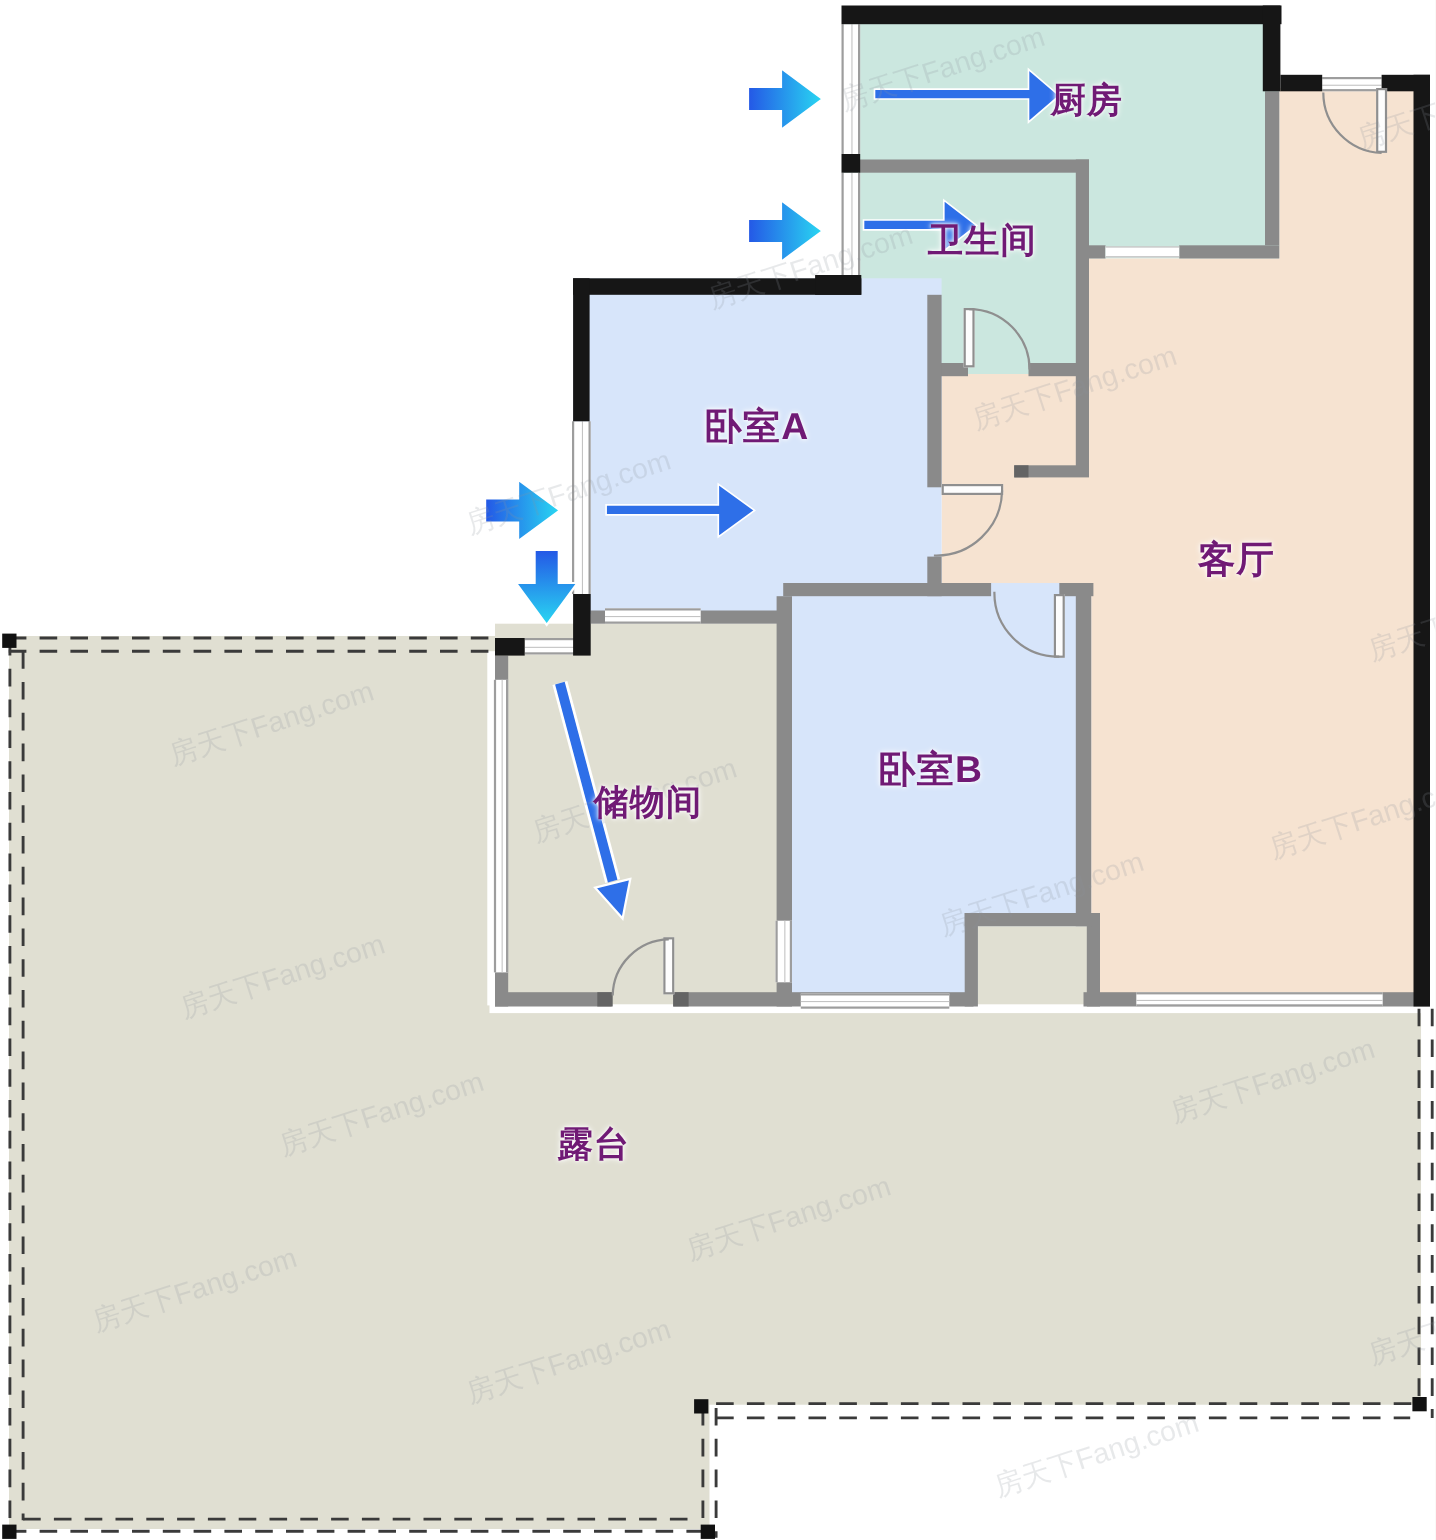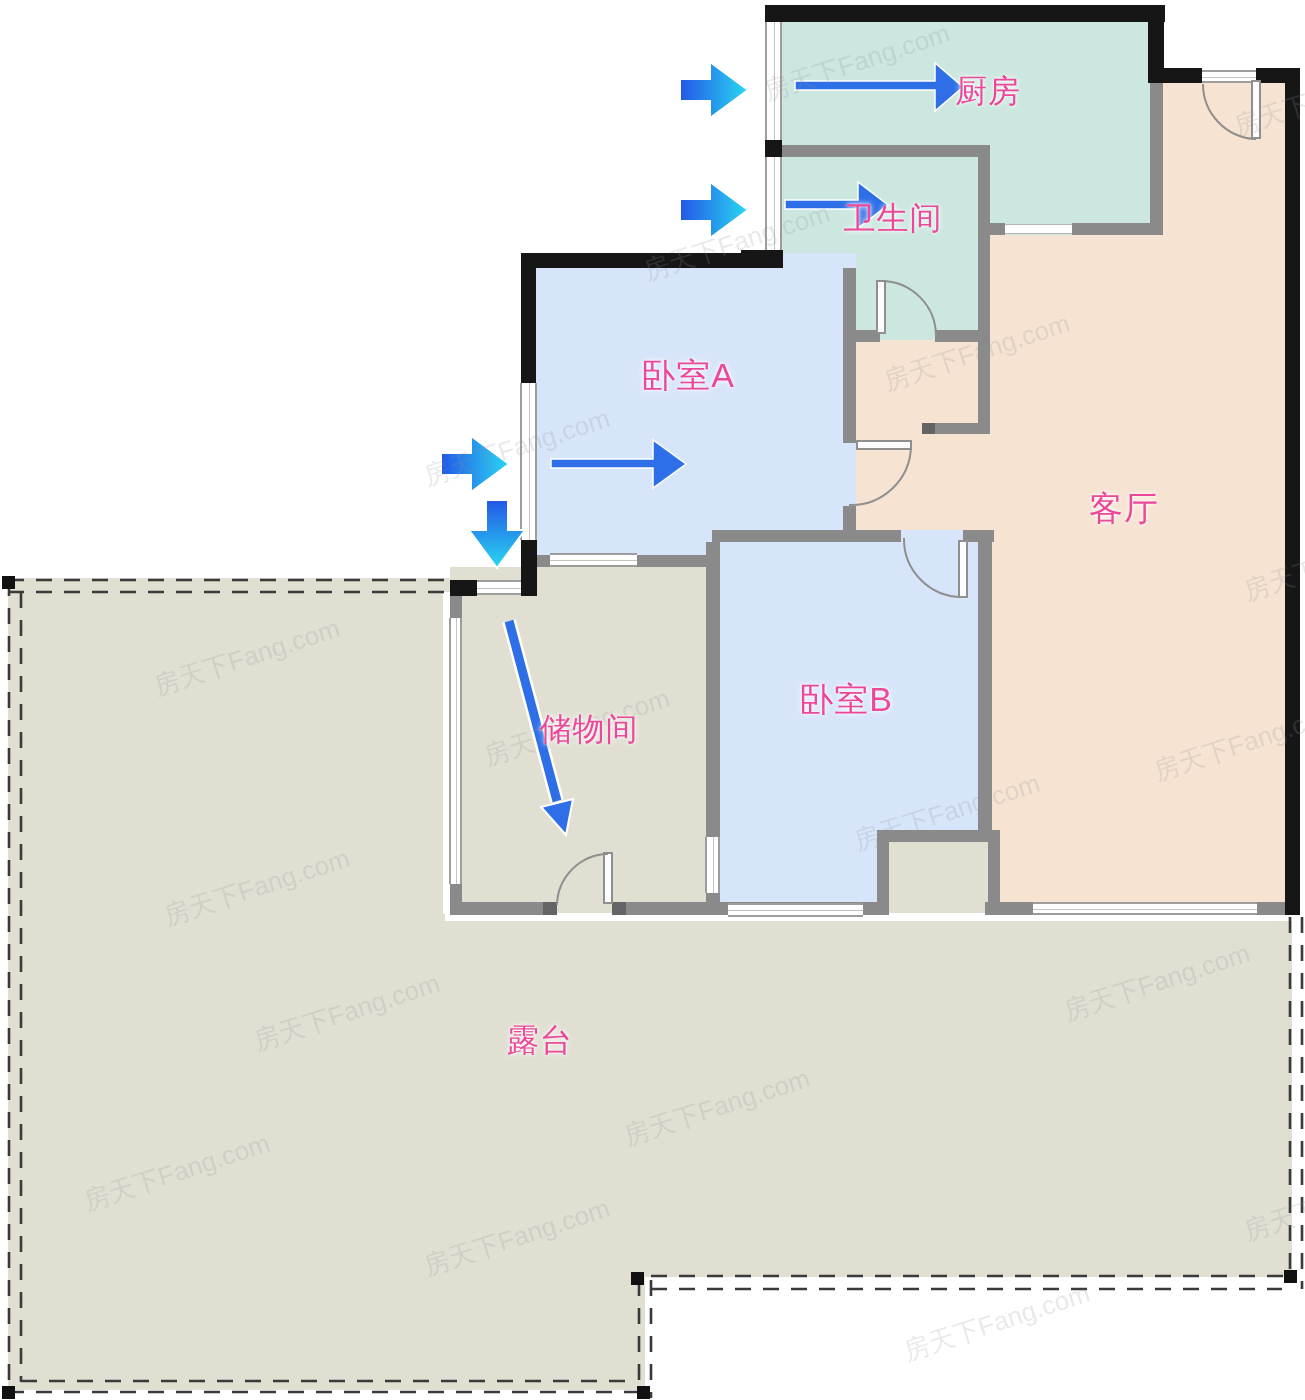--- a/index.html
+++ b/index.html
@@ -10,21 +10,21 @@
   .wallb{position:absolute;background:var(--wall-black,#161616);}
   .cap{position:absolute;background:#646464;}
   .halo{position:absolute;background:#fff;}
   
   .winH{position:absolute;background:#fff;border-top:2px solid #9d9d9d;border-bottom:2px solid #9d9d9d;box-sizing:border-box;}
   .winH:after{content:"";position:absolute;left:0;right:0;top:50%;height:1px;background:#c4c4c4;}
   .winV{position:absolute;background:#fff;border-left:2px solid #9d9d9d;border-right:2px solid #9d9d9d;box-sizing:border-box;}
   .winV:after{content:"";position:absolute;top:0;bottom:0;left:50%;width:1px;background:#c4c4c4;}
   .openH{position:absolute;background:#fff;border-top:1px solid #b5b5b5;border-bottom:1px solid #b5b5b5;box-sizing:border-box;}
   .leaf{position:absolute;background:#fdfdfd;border:2px solid #8f8f8f;box-sizing:border-box;}
-  .label{position:absolute;transform:translate(-50%,-50%);font-weight:normal;color:#ec4899;white-space:nowrap;text-shadow:0 0 3px #fff,0 0 6px #fff;letter-spacing:1px;z-index:40;}
+  .label{position:absolute;transform:translate(-50%,-50%);font-weight:bold;color:#701a75;white-space:nowrap;text-shadow:0 0 3px #fff,0 0 6px #fff;letter-spacing:1px;z-index:40;}
   .lb34{font-size:34px;} .lb32{font-size:32px;}
   .wm{position:absolute;transform:rotate(-18deg);color:#8d939c;opacity:.20;font-size:26px;white-space:nowrap;z-index:30;pointer-events:none;}
   svg.overlay{position:absolute;left:0;top:0;z-index:25;}
 </style>
 </head>
 <body>
 
 <div class="plan">
 
   <div class="fill" style="left:766px;top:10px;width:397px;height:225px;background:var(--kitchen-fill);"></div>
@@ -150,21 +150,21 @@
     <polygon points="551,459 653,459 653,440 686,464 653,488 653,468 551,468" fill="var(--arrow-blue,#2e6fe8)" stroke="#fff" stroke-width="1.5"></polygon>
     <g>
       <path d="M509,621 L557,801" stroke="#fff" stroke-width="14" fill="none"></path>
       <path d="M509,621 L557,801" stroke="var(--arrow-blue,#2e6fe8)" stroke-width="9" fill="none"></path>
       <polygon points="573,799 541,807 566,835" fill="var(--arrow-blue,#2e6fe8)" stroke="#fff" stroke-width="2"></polygon>
     </g>
   </svg>
 
   <div class="label lb32" style="left:988px;top:92px;">厨房</div>
   <div class="label lb32" style="left:893px;top:219px;">卫生间</div>
-  <div class="label lb34" style="left:688px;top:376px;">卧室A</div>
+  <div class="label lb34" style="left:688px;top:388px;">卧室A</div>
   <div class="label lb34" style="left:1124px;top:509px;">客厅</div>
   <div class="label lb34" style="left:846px;top:700px;">卧室B</div>
   <div class="label lb32" style="left:589px;top:730px;">储物间</div>
   <div class="label lb32" style="left:540px;top:1041px;">露台</div>
 
   <div id="wm-layer">
       <span class="wm" style="left: 150px; top: 640px;">房天下Fang.com</span>
       <span class="wm" style="left: 420px; top: 430px;">房天下Fang.com</span>
       <span class="wm" style="left: 760px; top: 45px;">房天下Fang.com</span>
       <span class="wm" style="left: 1230px; top: 80px;">房天下Fang.com</span>

